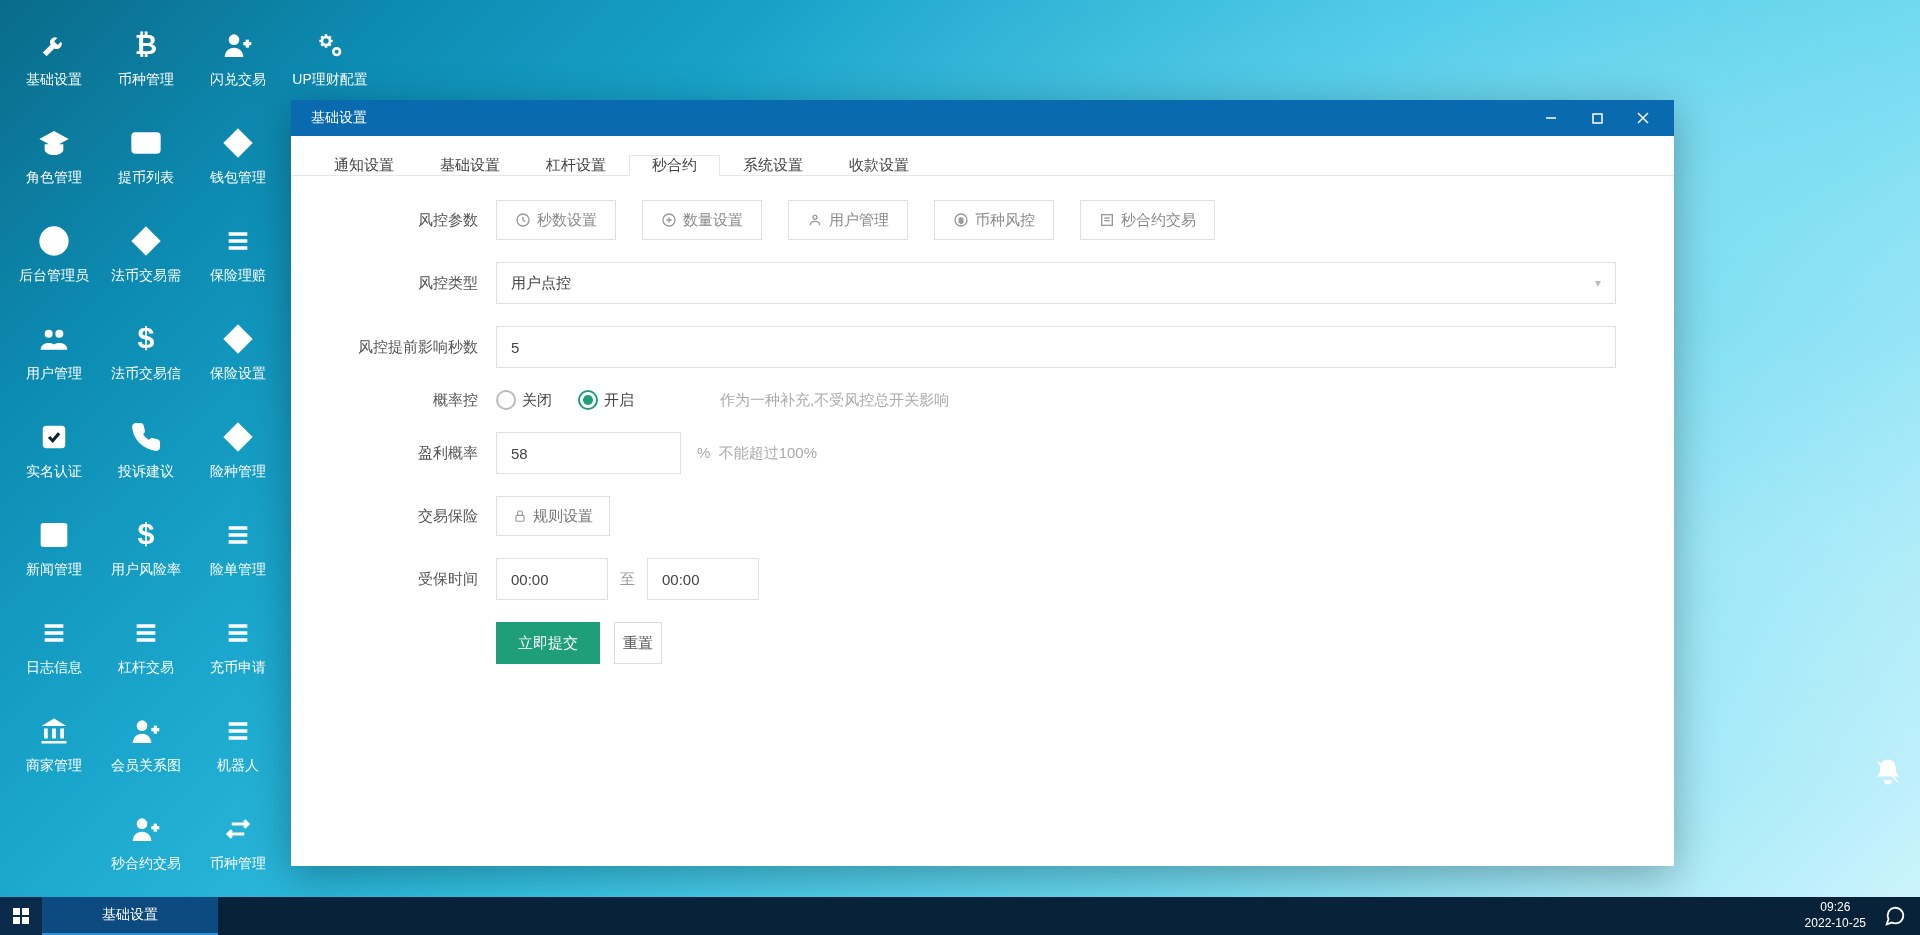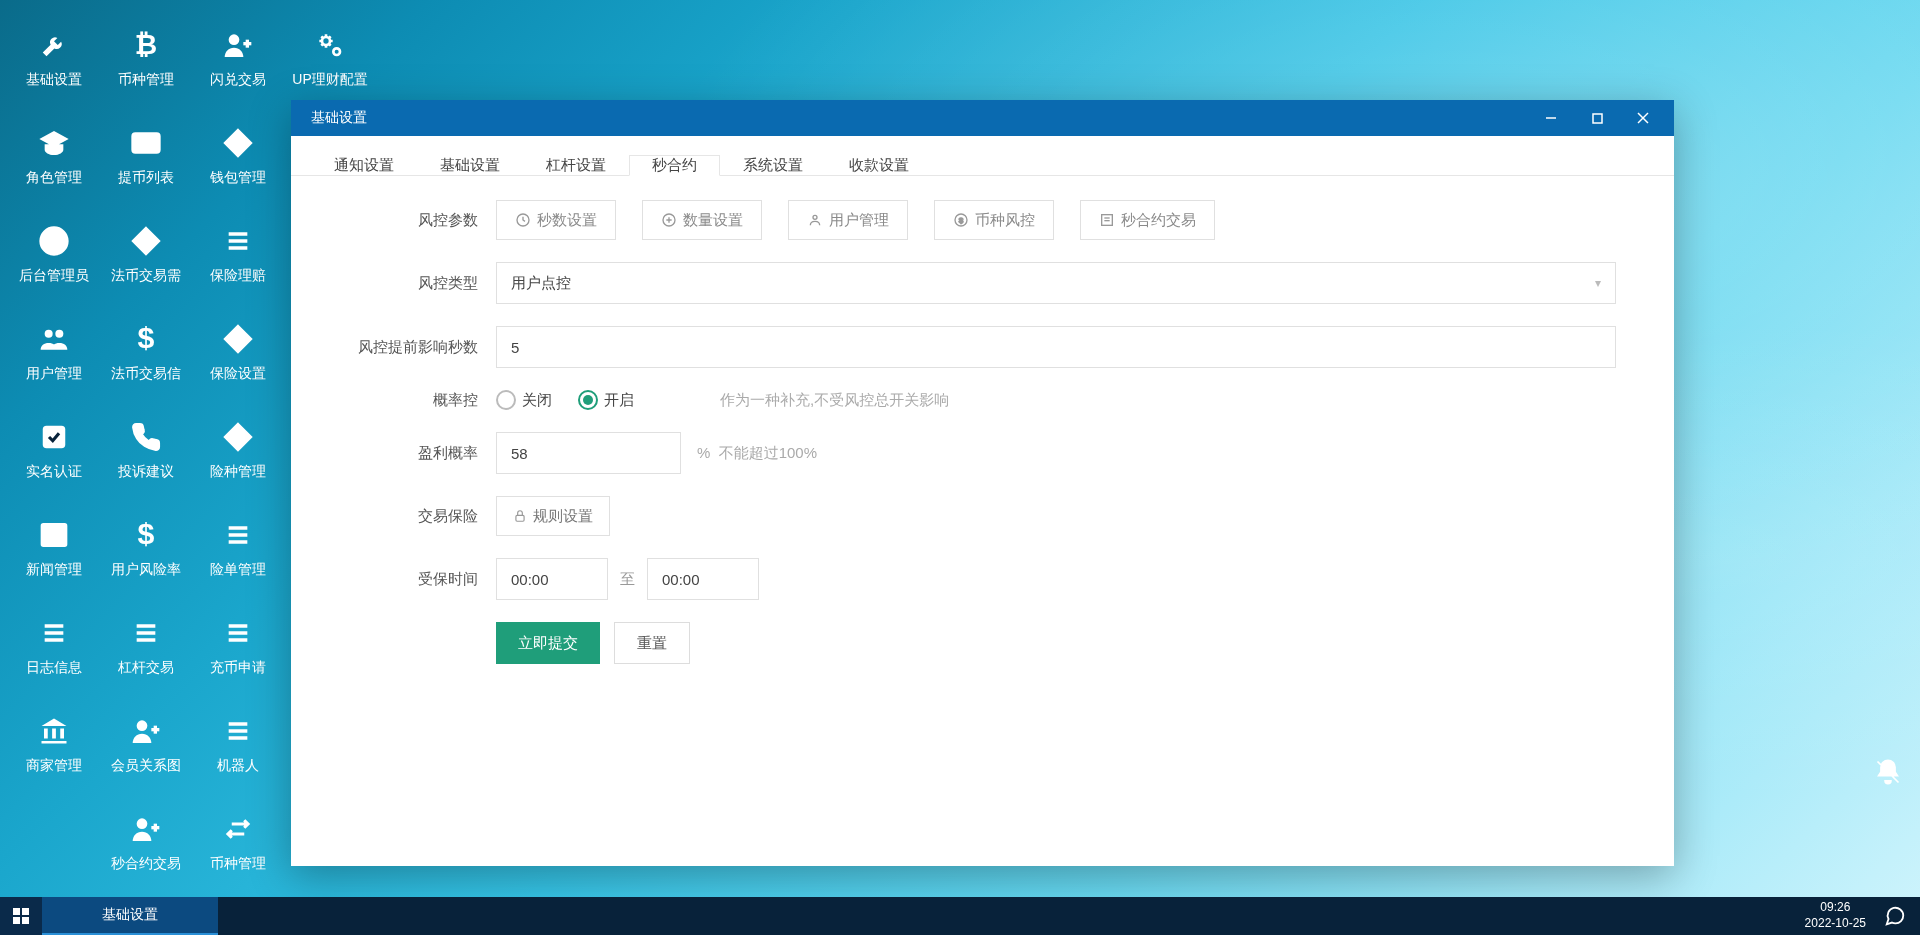--- a/index.html
+++ b/index.html
@@ -53,21 +53,21 @@
 .radio { width: 20px; height: 20px; border: 2px solid #bbb; border-radius: 50%; display: inline-flex; align-items: center; justify-content: center; margin-right: 6px; cursor: pointer; }
 .radio.checked { border-color: #1f9e7a; }
 .radio.checked::after { content: ""; width: 10px; height: 10px; background: #1f9e7a; border-radius: 50%; }
 .radiolbl { font-size: 15px; color: #444; margin-right: 26px; cursor: pointer; }
 
 .rulebtn { height: 40px; padding: 0 16px; border: 1px solid #e0e0e0; background: #fff; color: #777; font-size: 15px; display: flex; align-items: center; gap: 6px; cursor: pointer; }
 
 .to { color: #999; font-size: 15px; margin: 0 12px; }
 
 .btn-primary { height: 42px; padding: 0 22px; background: #1f9e7a; color: #fff; border: none; font-size: 15px; cursor: pointer; }
-.btn-default { height: 42px; padding: 0 22px; background: #fff; color: #555; border: 1px solid #ddd; font-size: 15px; cursor: pointer; margin-left: 14px; }
+.btn-default { height: 42px; padding: 0 8px; background: #fff; color: #555; border: 1px solid #ddd; font-size: 15px; cursor: pointer; margin-left: 14px; }
 
 
 .taskbar { position: absolute; bottom: 0; left: 0; right: 0; height: 38px; background: #08223a; display: flex; align-items: stretch; color: #fff; }
 .startbtn { width: 42px; display: flex; align-items: center; justify-content: center; background: #0a2a4a; cursor: pointer; }
 .taskitem { padding: 0 60px; display: flex; align-items: center; background: #0c4a80; font-size: 14px; cursor: pointer; border-bottom: 2px solid #2a8fd6; }
 .tray { margin-left: auto; display: flex; align-items: center; padding: 0 14px; font-size: 12px; gap: 18px; }
 .clock { text-align: center; line-height: 1.3; }
 .chat-icon { width: 22px; height: 22px; cursor: pointer; }
 
 .notif-bell { position: absolute; right: 18px; top: 758px; color: #fff; width: 28px; height: 28px; cursor: pointer; }

